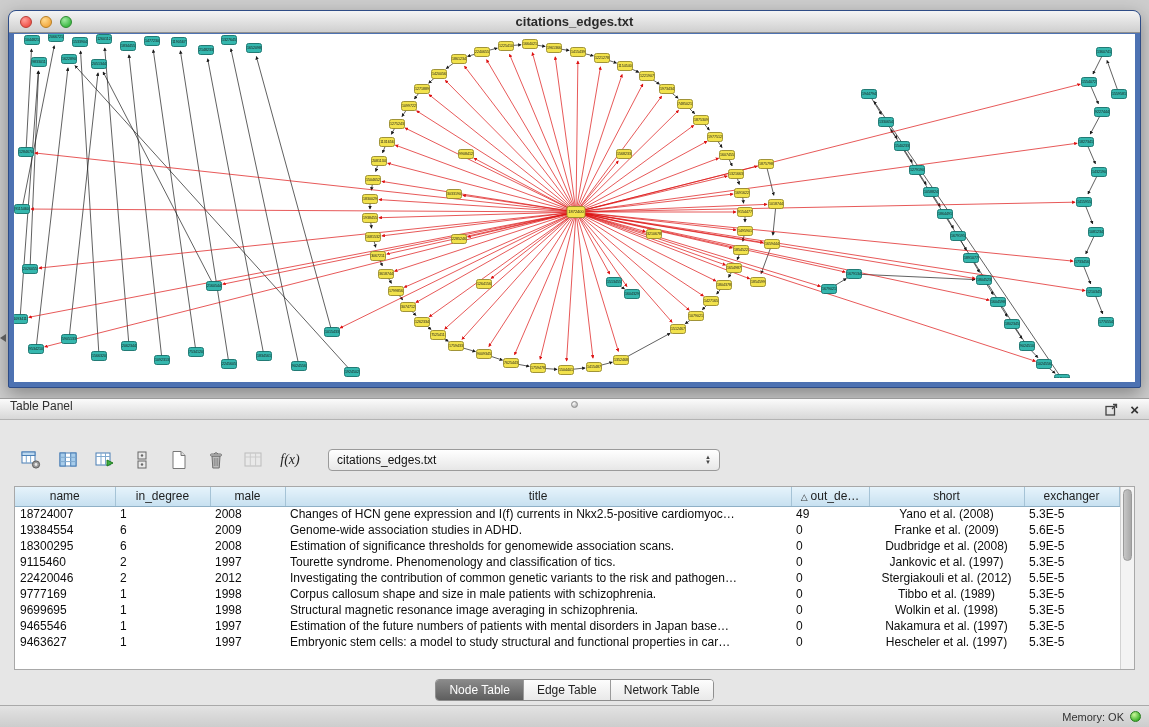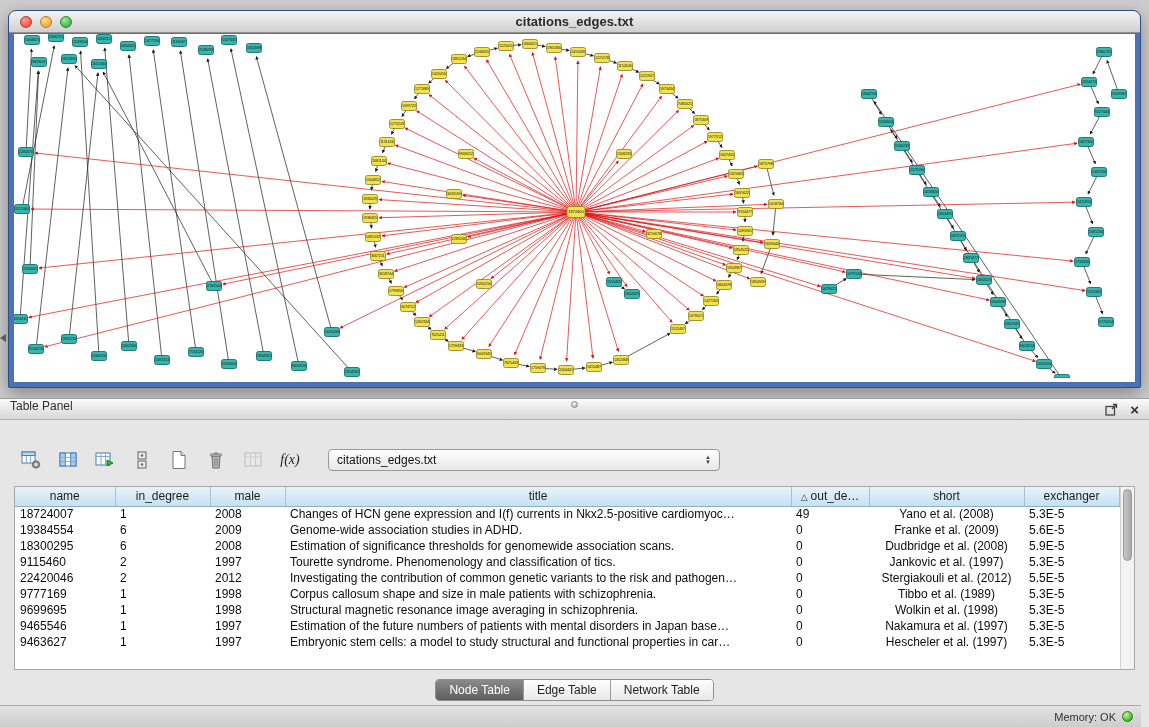--- a/index.html
+++ b/index.html
@@ -70,21 +70,21 @@
   .tabs-row { display:flex; justify-content:center; margin-top:9px; }
   .seg { display:flex; border:1px solid #8f8f8f; border-radius:4px; overflow:hidden; background:#f5f5f5; }
   .seg .tab {
     padding:2px 13px; font-size:12px; color:#222; border-right:1px solid #9a9a9a;
     background:linear-gradient(#fdfdfd,#e9e9e9); line-height:16px; cursor:default;
   }
   .seg .tab:last-child { border-right:none; }
   .seg .tab.sel { background:linear-gradient(#8a8a8a,#5e5e5e); color:#fff; }
 
   .statusbar {
-    position:absolute; left:0; right:8px; bottom:0; height:22px;
+    position:absolute; left:0; right:0; bottom:0; height:22px;
     background:linear-gradient(#e3e3e3,#cdcdcd); border-top:1px solid #a9a9a9;
     display:flex; align-items:center; justify-content:flex-end; gap:6px; padding-right:8px;
     font-size:11px; color:#333;text-align:right;
   }
   .mem-dot { width:11px; height:11px; border-radius:50%;
     background:radial-gradient(circle at 35% 30%, #c9f79a, #3cb02a 75%); border:1px solid #2a7d1e; }
 
   .dock-arrow { position:absolute; left:0; top:334px; width:0; height:0;
     border-top:4px solid transparent; border-bottom:4px solid transparent; border-right:6px solid #5a5a5a; }
 </style>

